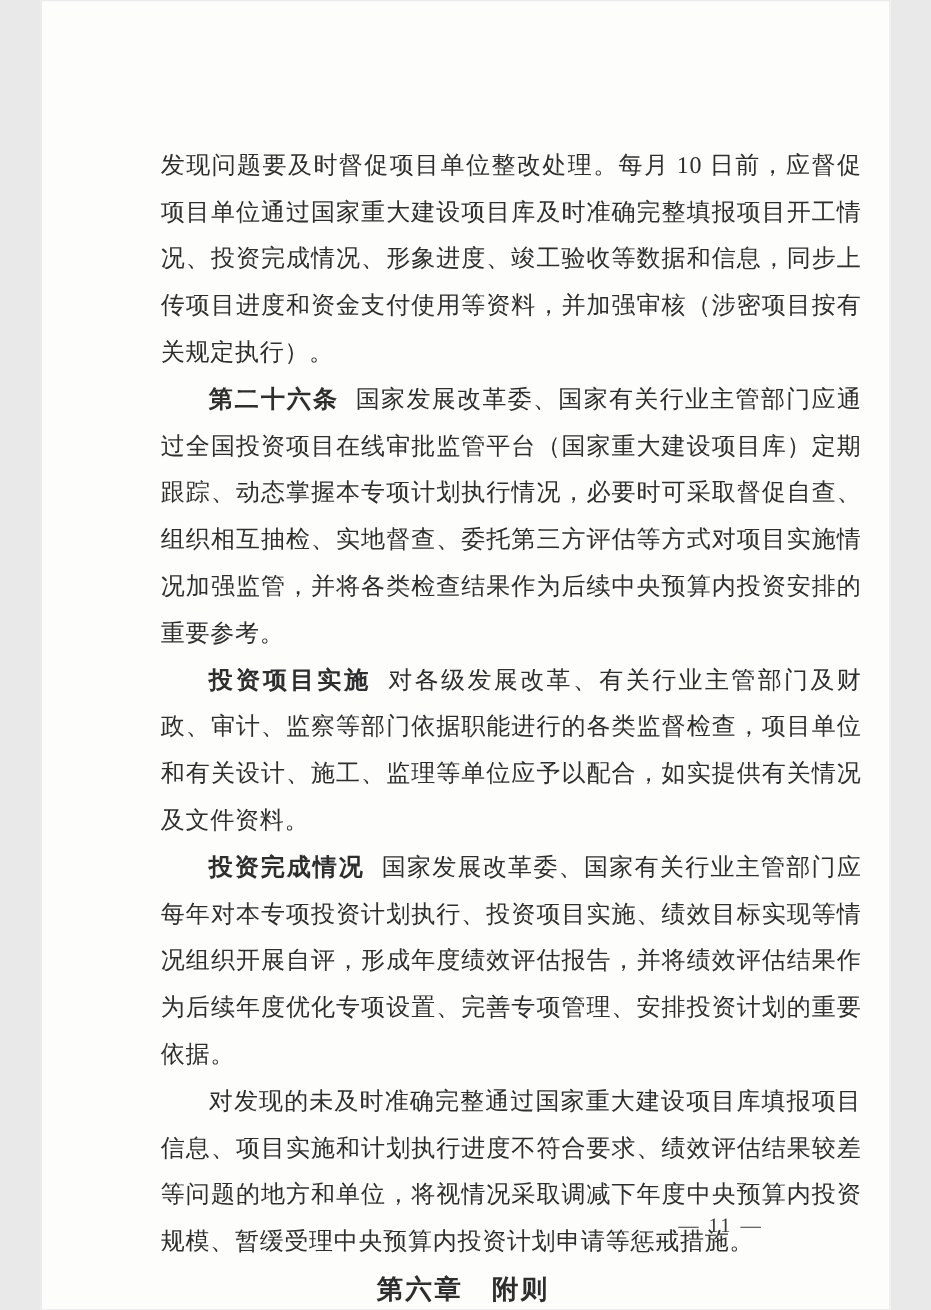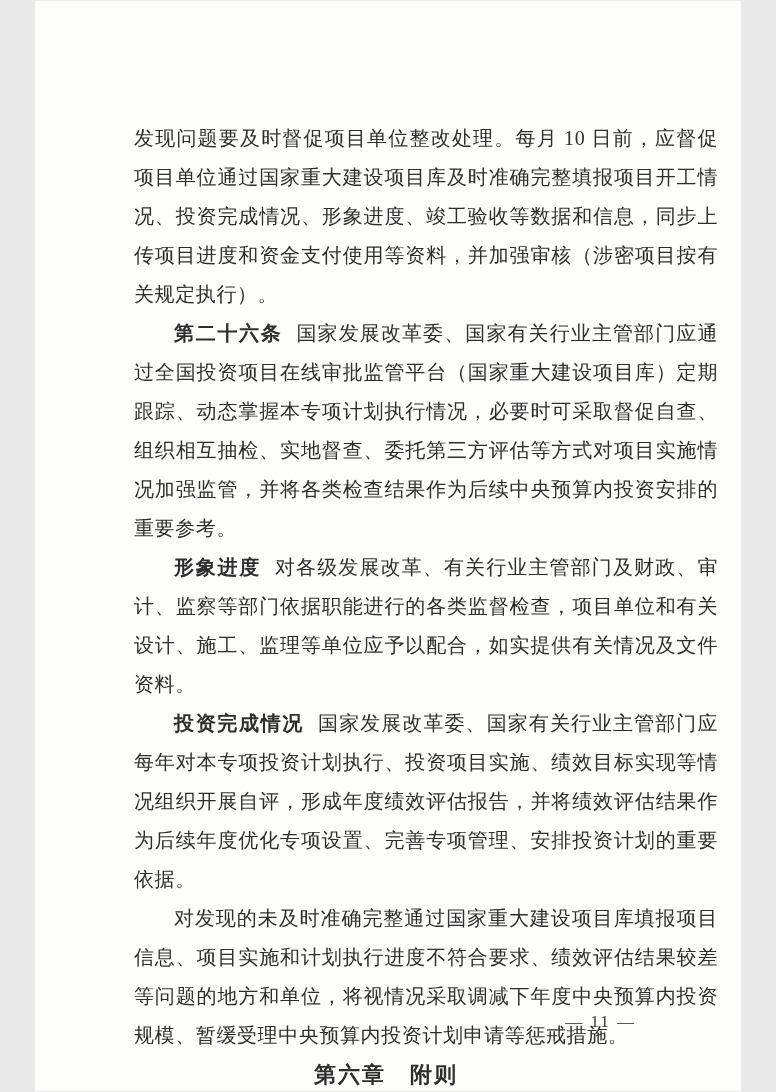--- a/index.html
+++ b/index.html
@@ -64,21 +64,21 @@
 </head>
 <body>
 
 <div class="page">
   <div class="content">
 
     <p class="para"><span>发现问题要及时督促项目单位整改处理。每月 10 日前，应督促项目单位通过国家重大建设项目库及时准确完整填报项目开工情况、投资完成情况、形象进度、竣工验收等数据和信息，同步上传项目进度和资金支付使用等资料，并加强审核（涉密项目按有关规定执行）。</span></p>
 
     <p class="para indent"><b class="lead">第二十六条</b><span>国家发展改革委、国家有关行业主管部门应通过全国投资项目在线审批监管平台（国家重大建设项目库）定期跟踪、动态掌握本专项计划执行情况，必要时可采取督促自查、组织相互抽检、实地督查、委托第三方评估等方式对项目实施情况加强监管，并将各类检查结果作为后续中央预算内投资安排的重要参考。</span></p>
 
-    <p class="para indent"><b class="lead">形象进度</b><span>对各级发展改革、有关行业主管部门及财政、审计、监察等部门依据职能进行的各类监督检查，项目单位和有关设计、施工、监理等单位应予以配合，如实提供有关情况及文件资料。</span></p>
+    <p class="para indent"><b class="lead">投资项目实施</b><span>对各级发展改革、有关行业主管部门及财政、审计、监察等部门依据职能进行的各类监督检查，项目单位和有关设计、施工、监理等单位应予以配合，如实提供有关情况及文件资料。</span></p>
 
     <p class="para indent"><b class="lead">投资完成情况</b><span>国家发展改革委、国家有关行业主管部门应每年对本专项投资计划执行、投资项目实施、绩效目标实现等情况组织开展自评，形成年度绩效评估报告，并将绩效评估结果作为后续年度优化专项设置、完善专项管理、安排投资计划的重要依据。</span></p>
 
     <p class="para indent"><span>对发现的未及时准确完整通过国家重大建设项目库填报项目信息、项目实施和计划执行进度不符合要求、绩效评估结果较差等问题的地方和单位，将视情况采取调减下年度中央预算内投资规模、暂缓受理中央预算内投资计划申请等惩戒措施。</span></p>
 
     <h2 class="chapter-heading">第六章　附则</h2>
   </div>
 
   <div class="page-number">— 11 —</div>
 </div>

